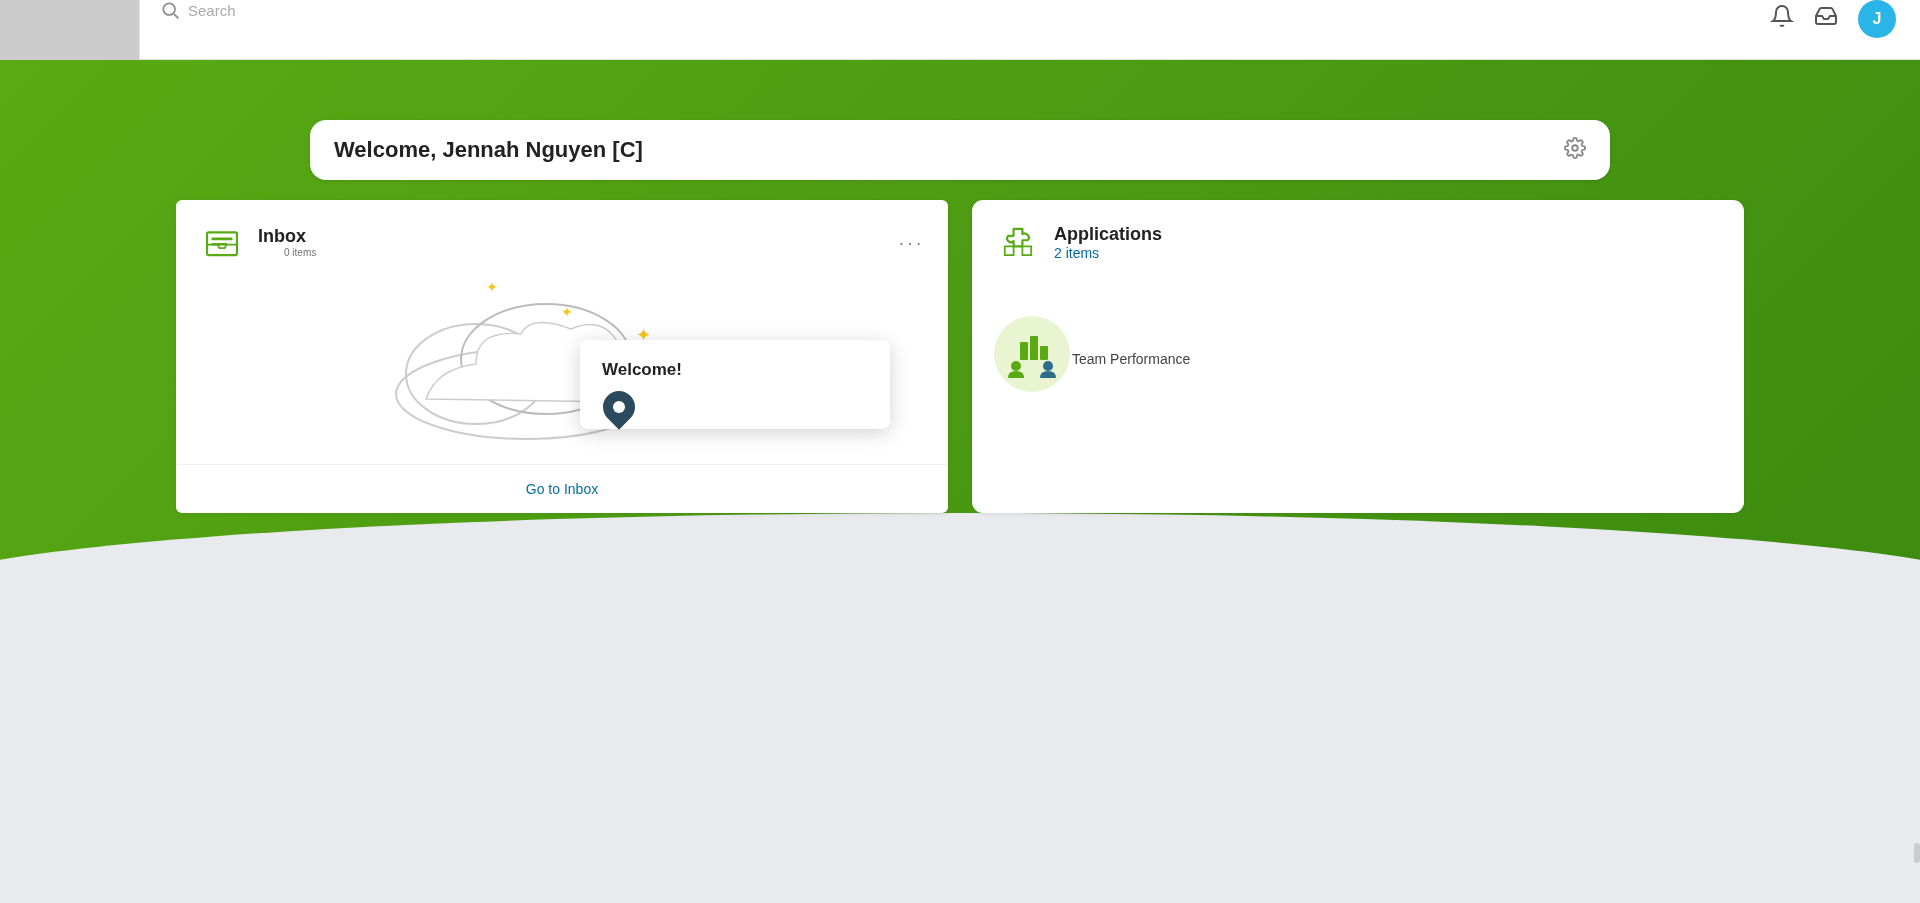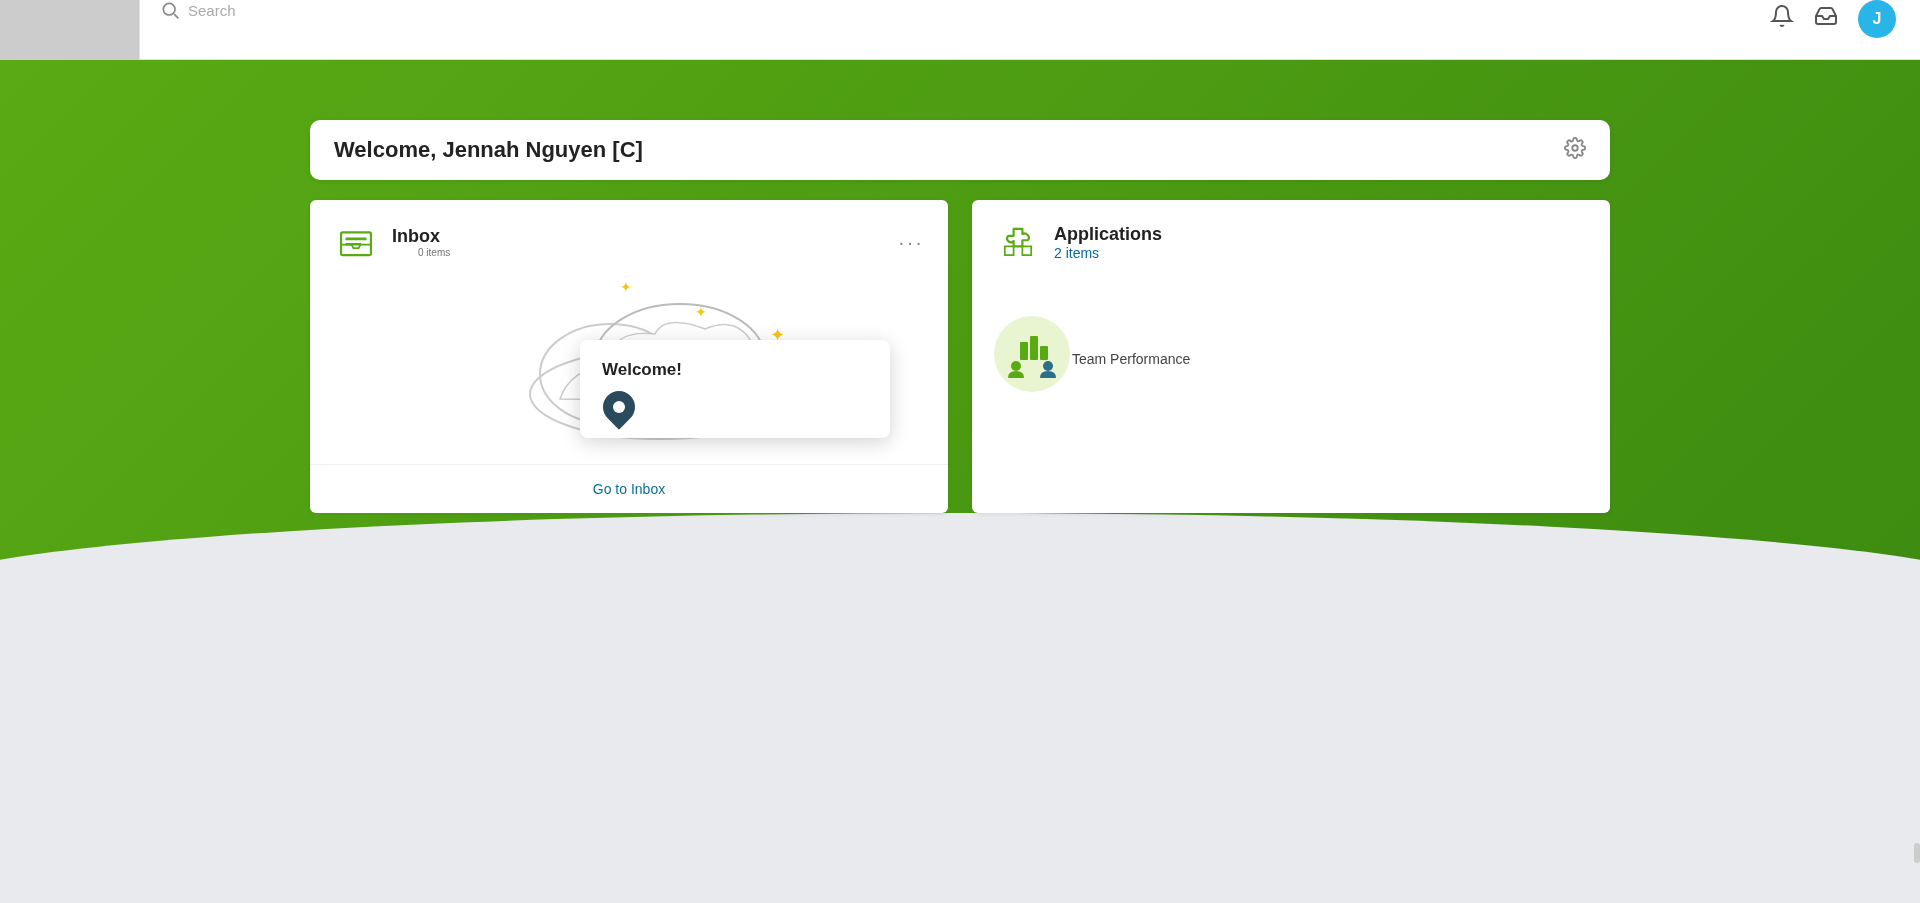--- a/index.html
+++ b/index.html
@@ -42,21 +42,21 @@
       position: absolute;
       bottom: 0; left: 0; right: 0;
       height: 80px;
       background: #e8eaed;
       clip-path: ellipse(55% 100% at 50% 100%);
     }
 
     
     .welcome-card {
       background: #fff;
-      border-radius: 10px;
+      border-radius: 16px;
       margin: 0 auto;
       width: 1300px;
       padding: 0 24px;
       height: 60px;
       display: flex; align-items: center; justify-content: space-between;
       box-shadow: 0 1px 4px rgba(0,0,0,0.1);
     }
     .welcome-title { font-size: 22px; font-weight: 700; color: #222; }
     .gear-icon { color: #666; font-size: 20px; cursor: pointer; }
 
@@ -119,21 +119,21 @@
       color: #0a6e9a;
       font-size: 14px;
       cursor: pointer;
       text-decoration: none;
       display: block;
     }
 
     
     .apps-card {
       background: #fff;
-      border-radius: 6px;
+      border-radius: 11px;
       flex: 1;
       min-height: 300px;
       box-shadow: 0 1px 4px rgba(0,0,0,0.08);
       overflow: hidden;
     }
     .apps-header {
       display: flex; align-items: center; gap: 14px;
       padding: 20px 24px;
     }
     .apps-icon { width: 44px; height: 44px; color: #5aaa14; }
@@ -150,21 +150,21 @@
 
     
     .tooltip-popup {
       position: absolute;
       top: 280px;
       left: 580px;
       width: 310px;
       background: #fff;
       border-radius: 8px;
       box-shadow: 0 4px 20px rgba(0,0,0,0.18);
-      padding: 20px 22px 14px 22px;
+      padding: 20px 22px 5px 22px;
       z-index: 999;
     }
     .tooltip-title { font-size: 17px; font-weight: 700; color: #222; margin-bottom: 10px; }
     .tooltip-body { font-size: 14px; color: #888; line-height: 1.5; margin-bottom: 14px; }
     .tooltip-pin {
       width: 32px; height: 32px; background: #2c4a5e; border-radius: 50% 50% 50% 0;
       transform: rotate(-45deg);
       display: flex; align-items: center; justify-content: center;
       position: relative;
     }
@@ -225,21 +225,21 @@
       <h1 class="welcome-title">Welcome, Jennah Nguyen [C]</h1>
       <span class="gear-icon">
         <svg width="22" height="22" viewBox="0 0 24 24" fill="none" stroke="#888" stroke-width="2">
           <circle cx="12" cy="12" r="3"></circle>
           <path d="M19.4 15a1.65 1.65 0 0 0 .33 1.82l.06.06a2 2 0 0 1-2.83 2.83l-.06-.06a1.65 1.65 0 0 0-1.82-.33 1.65 1.65 0 0 0-1 1.51V21a2 2 0 0 1-4 0v-.09A1.65 1.65 0 0 0 9 19.4a1.65 1.65 0 0 0-1.82.33l-.06.06a2 2 0 0 1-2.83-2.83l.06-.06A1.65 1.65 0 0 0 4.68 15a1.65 1.65 0 0 0-1.51-1H3a2 2 0 0 1 0-4h.09A1.65 1.65 0 0 0 4.6 9a1.65 1.65 0 0 0-.33-1.82l-.06-.06a2 2 0 0 1 2.83-2.83l.06.06A1.65 1.65 0 0 0 9 4.68a1.65 1.65 0 0 0 1-1.51V3a2 2 0 0 1 4 0v.09a1.65 1.65 0 0 0 1 1.51 1.65 1.65 0 0 0 1.82-.33l.06-.06a2 2 0 0 1 2.83 2.83l-.06.06A1.65 1.65 0 0 0 19.4 9a1.65 1.65 0 0 0 1.51 1H21a2 2 0 0 1 0 4h-.09a1.65 1.65 0 0 0-1.51 1z"></path>
         </svg>
       </span>
     </div>
   </div>
 
-  <div class="content-area" style="margin: 0 auto; width: 1300px; display: flex; gap: 24px; position: relative; z-index: 10;">
+  <div class="content-area" style="margin: 0 auto; width: 1568px; display: flex; gap: 24px; position: relative; z-index: 10;">
 
     <div class="inbox-card">
       <div class="inbox-header">
         <div class="inbox-header-left">
 
           <svg class="inbox-icon" viewBox="0 0 50 50" fill="none">
             <rect x="8" y="14" width="34" height="26" rx="2" stroke="#5aaa14" stroke-width="2.5" fill="none"></rect>
             <rect x="13" y="20" width="24" height="3" rx="1" fill="#5aaa14"></rect>
             <rect x="13" y="26" width="18" height="3" rx="1" fill="#5aaa14"></rect>
             <path d="M8 28 L20 28 L22 32 L28 32 L30 28 L42 28" stroke="#5aaa14" stroke-width="2" fill="none"></path>

